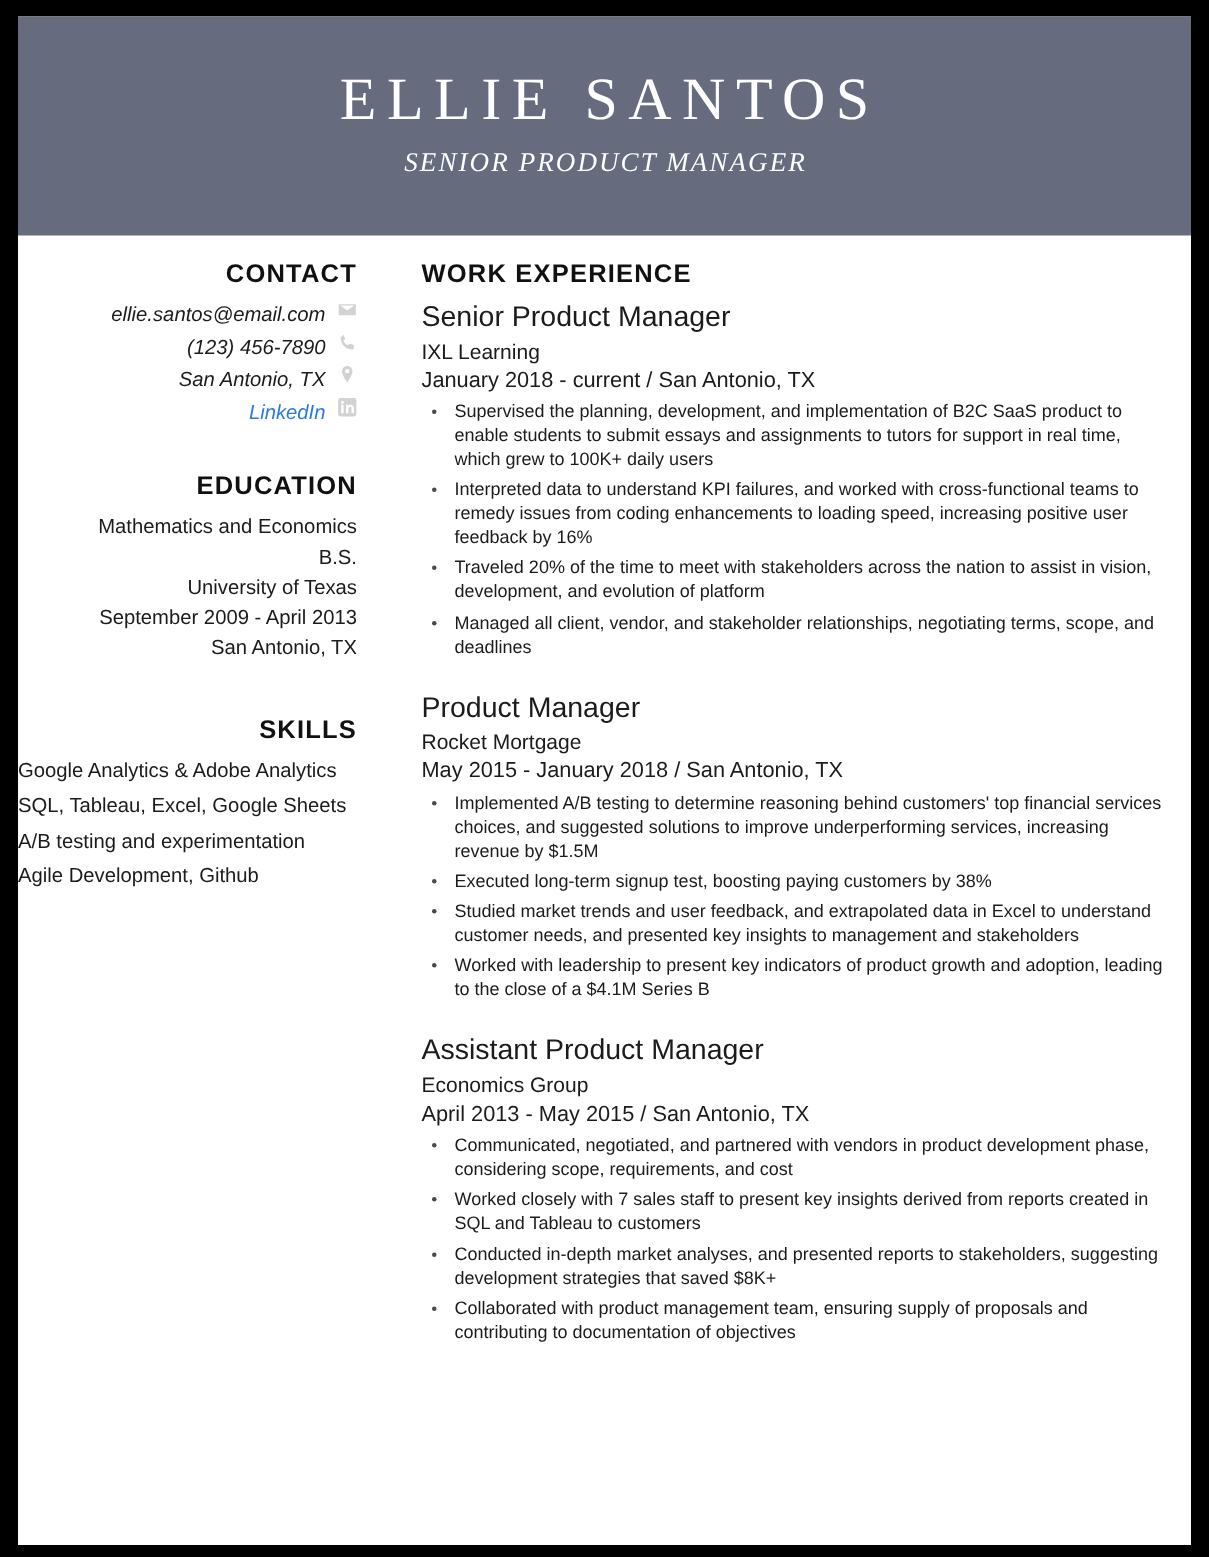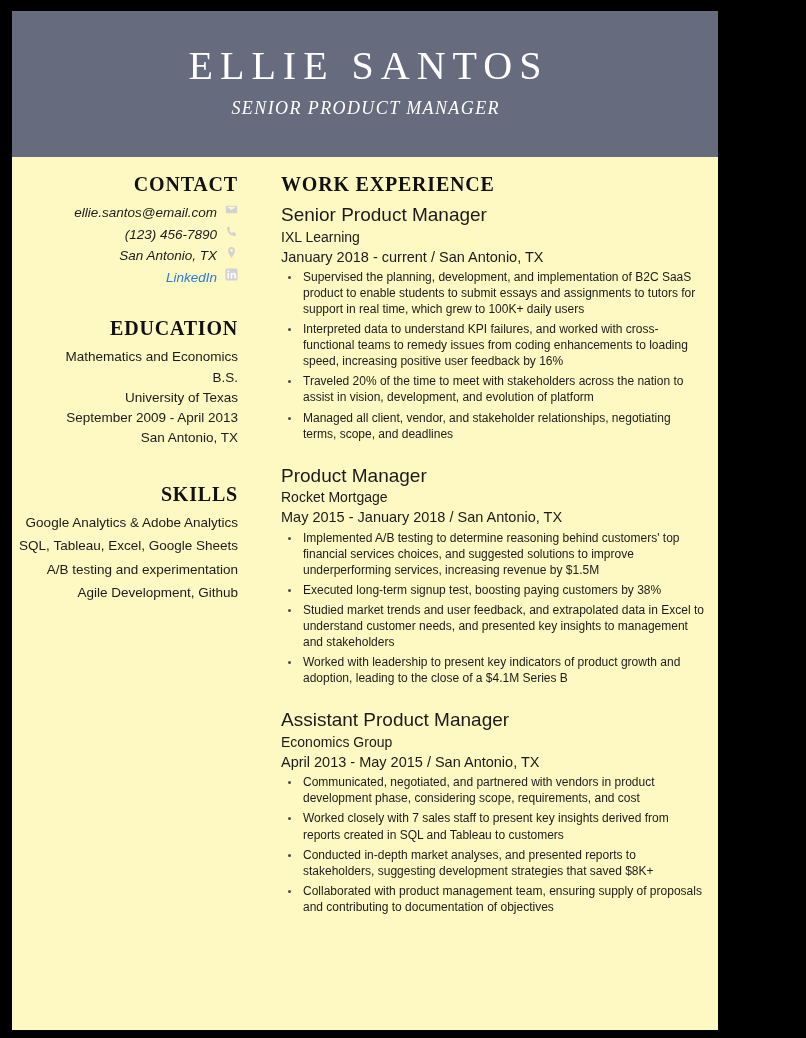--- a/index.html
+++ b/index.html
@@ -19,23 +19,23 @@
     width: 806px;
     height: 1038px;
     background: #000000;
     box-sizing: border-box;
   }
 
   .sheet {
     position: absolute;
     left: 12px;
     top: 11px;
-    width: 706px;
+    width: 782px;
     height: 1019px;
-    background: #fef9c3;
+    background: #ffffff;
     overflow: hidden;
   }
 
   
   .header {
     width: 100%;
     height: 146px;
     background: #676b7e;
     box-sizing: border-box;
     display: flex;
@@ -80,23 +80,23 @@
     text-align: right;
   }
   .col-right {
     flex: 1 1 auto;
     padding-left: 37px;
     padding-right: 14px;
     box-sizing: border-box;
   }
 
   .sec-head {
-    font-family: Liberation Serif, serif;
+    font-family: Liberation Sans, sans-serif;
     font-weight: bold;
-    font-size: 20px;
+    font-size: 17px;
     color: #111111;
     letter-spacing: 0.8px;
     margin: 0 0 7px 0;
   }
   .sec-head.left { text-align: right; }
 
   .contact-list { margin: 0; }
   .contact-row {
     display: flex;
     align-items: flex-start;
@@ -129,21 +129,21 @@
   .edu-line, .skill-line {
     font-size: 13.5px;
     color: #1b1b1b;
     line-height: 1.5;
     text-align: right;
   }
   .skill-item {
     font-size: 13.5px;
     color: #1b1b1b;
     line-height: 1.45;
-    text-align: right;
+    text-align: left;
     margin-bottom: 4px;
   }
 
   
   .job { margin-bottom: 22px; }
   .job-title {
     font-size: 19px;
     font-weight: 300;
     color: #1b1b1b;
     line-height: 1.25;

